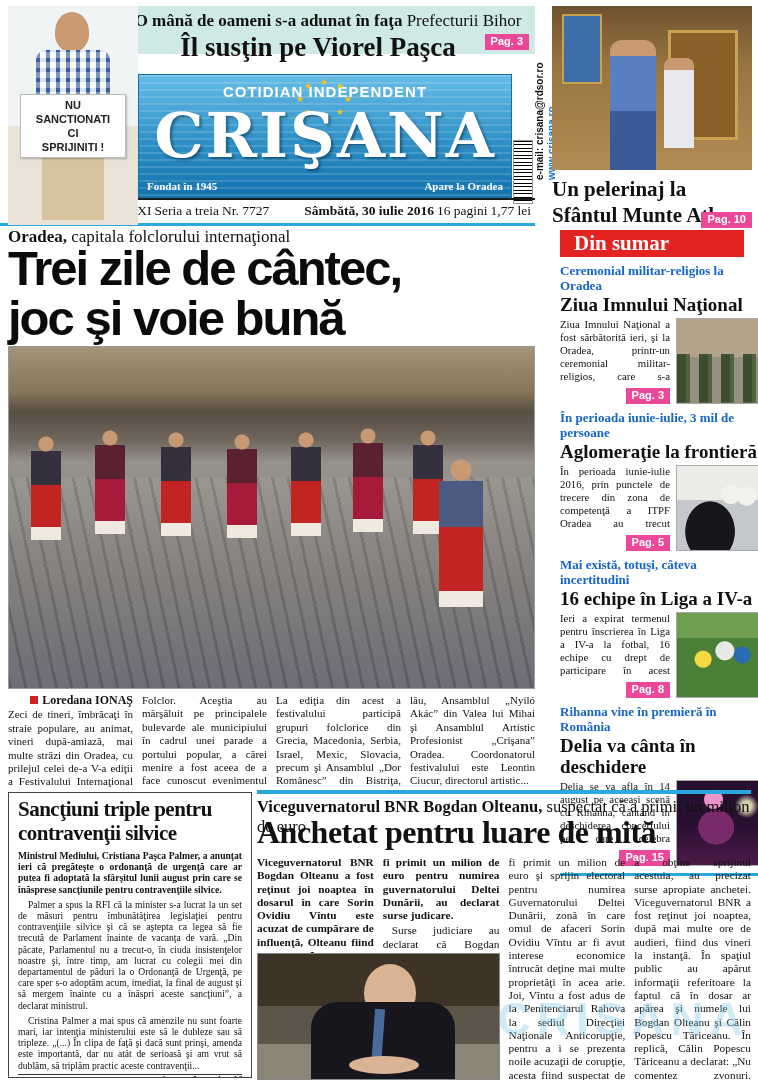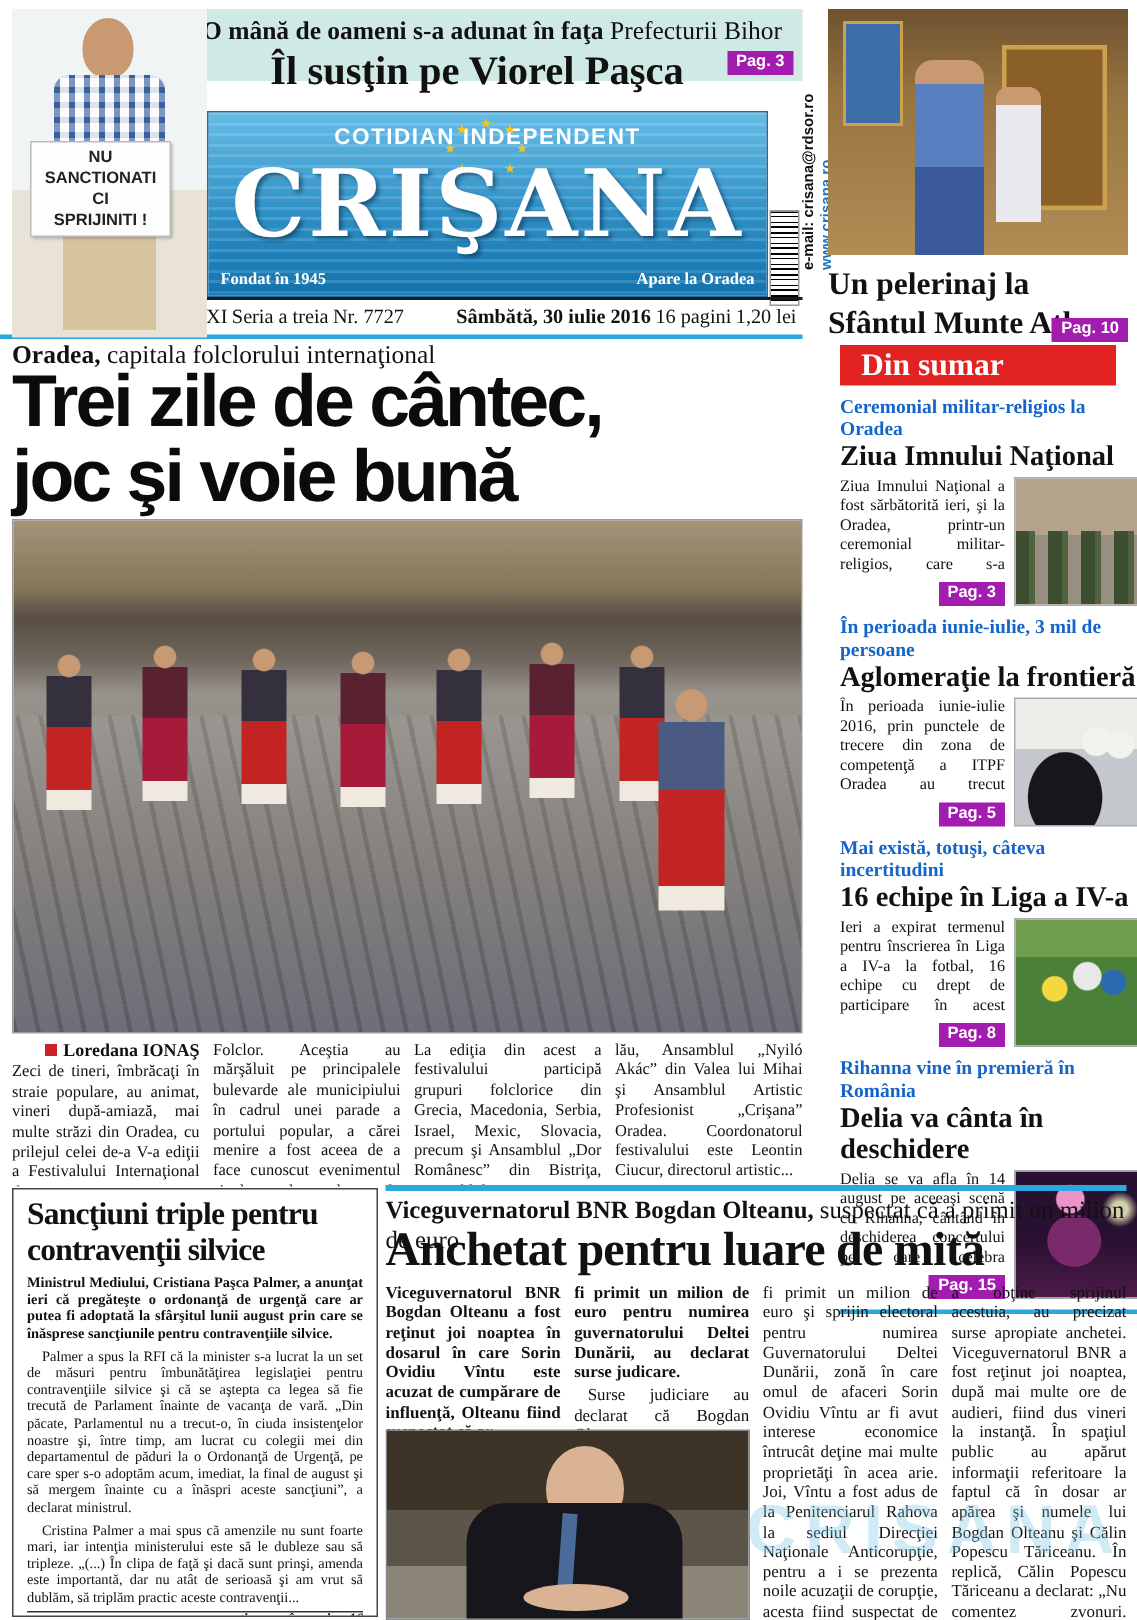--- a/index.html
+++ b/index.html
@@ -6,34 +6,34 @@
   #page{position:relative;width:758px;height:1080px;background:#ffffff;overflow:hidden;
         font-family:"Liberation Serif",serif;color:#111;}
   [data-interactable]{box-sizing:border-box;}
 
   
   .top-banner{position:absolute;left:8px;top:6px;width:527px;height:48px;background:#cfe9e4;}
   .tb-kicker{position:absolute;left:120px;top:5px;width:400px;text-align:center;font-size:17px;}
   .tb-kicker .b{font-weight:bold;}
   .tb-head{position:absolute;left:110px;top:26px;width:400px;text-align:center;
            font-size:27px;font-weight:bold;}
-  .badge{display:inline-block;background:#a21caf;color:#fff;font-family:"Liberation Sans",sans-serif;
+  .badge{display:inline-block;background:#ec4899;color:#fff;font-family:"Liberation Sans",sans-serif;
          font-size:11px;font-weight:bold;padding:1px 6px 2px;line-height:13px;}
   .tb-badge{position:absolute;right:6px;bottom:4px;}
 
   
   .man-photo{position:absolute;left:8px;top:6px;width:130px;height:219px;z-index:5;
              background:linear-gradient(180deg,#f0f4f5 0 55%,#e8e3d6 55% 100%);}
   .mg-head{position:absolute;left:47px;top:6px;width:34px;height:40px;border-radius:50% 50% 45% 45%;
            background:#c99a72;}
   .mg-shirt{position:absolute;left:28px;top:44px;width:74px;height:92px;border-radius:10px 10px 0 0;
             background:repeating-linear-gradient(90deg,rgba(40,80,150,.55) 0 4px,rgba(255,255,255,.8) 4px 10px),
                        repeating-linear-gradient(0deg,rgba(40,80,150,.55) 0 4px,rgba(255,255,255,.8) 4px 10px),#7a9cc4;}
   .mg-pants{position:absolute;left:34px;top:134px;width:62px;height:80px;background:#d6c49e;}
-  .mg-sign{position:absolute;left:12px;top:88px;width:94px;height:64px;background:#fdfdfd;
+  .mg-sign{position:absolute;left:12px;top:88px;width:106px;height:64px;background:#fdfdfd;
            border:1px solid #bbb;box-shadow:1px 1px 2px rgba(0,0,0,.25);
            display:flex;flex-direction:column;justify-content:center;text-align:center;
            font-family:"Liberation Sans",sans-serif;font-weight:bold;font-size:11px;line-height:14px;color:#222;}
 
   
   .masthead{position:absolute;left:138px;top:74px;width:374px;height:124px;
             background:repeating-linear-gradient(180deg,rgba(255,255,255,.14) 0 2px,rgba(255,255,255,0) 2px 7px),
                        linear-gradient(180deg,#66bce6 0%,#2e90c6 55%,#1272ae 100%);
             border:1px solid #1a6ea6;}
   .mh-tagline{position:absolute;left:0;top:8px;width:100%;text-align:center;color:#fff;
@@ -238,21 +238,21 @@
     <span data-interactable="false">Un pelerinaj la Sfântul Munte Athos</span>
     <span class="badge athos-badge" data-interactable="false">Pag. 10</span>
   </div>
 
   <div class="dateline" data-interactable="false">
     <span data-interactable="false">Anul LXXI</span>
     <span data-interactable="false">Seria a treia</span>
     <span data-interactable="false">Nr. 7727</span>
     <span class="dl-date" data-interactable="false">Sâmbătă, 30 iulie 2016</span>
     <span data-interactable="false">16 pagini</span>
-    <span data-interactable="false">1,20 lei</span>
+    <span data-interactable="false">1,77 lei</span>
   </div>
   <div class="cyan-bar-top" data-interactable="false"></div>
 
   <div class="main-kicker" data-interactable="false">
     <span class="b" data-interactable="false">Oradea,</span><span data-interactable="false"> capitala folclorului internaţional</span>
   </div>
   <div class="main-headline" data-interactable="false">
     <div data-interactable="false">Trei zile de cântec,</div>
     <div data-interactable="false">joc şi voie bună</div>
   </div>

